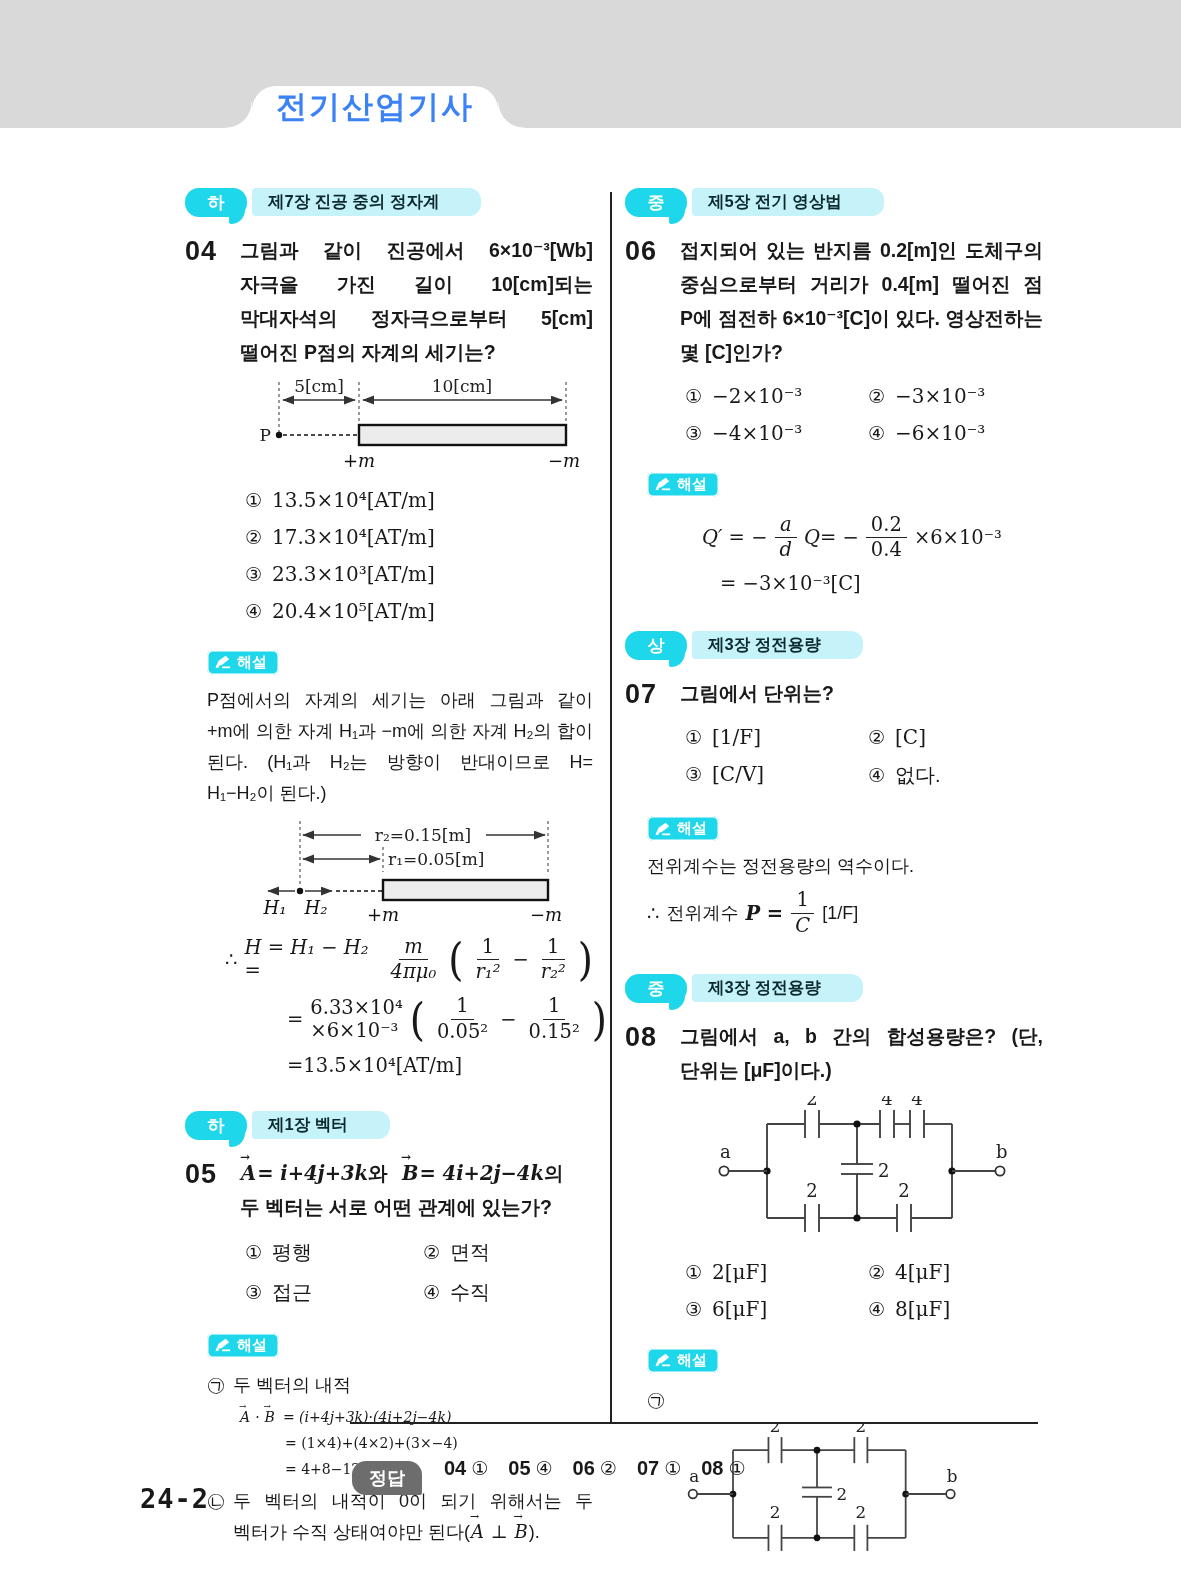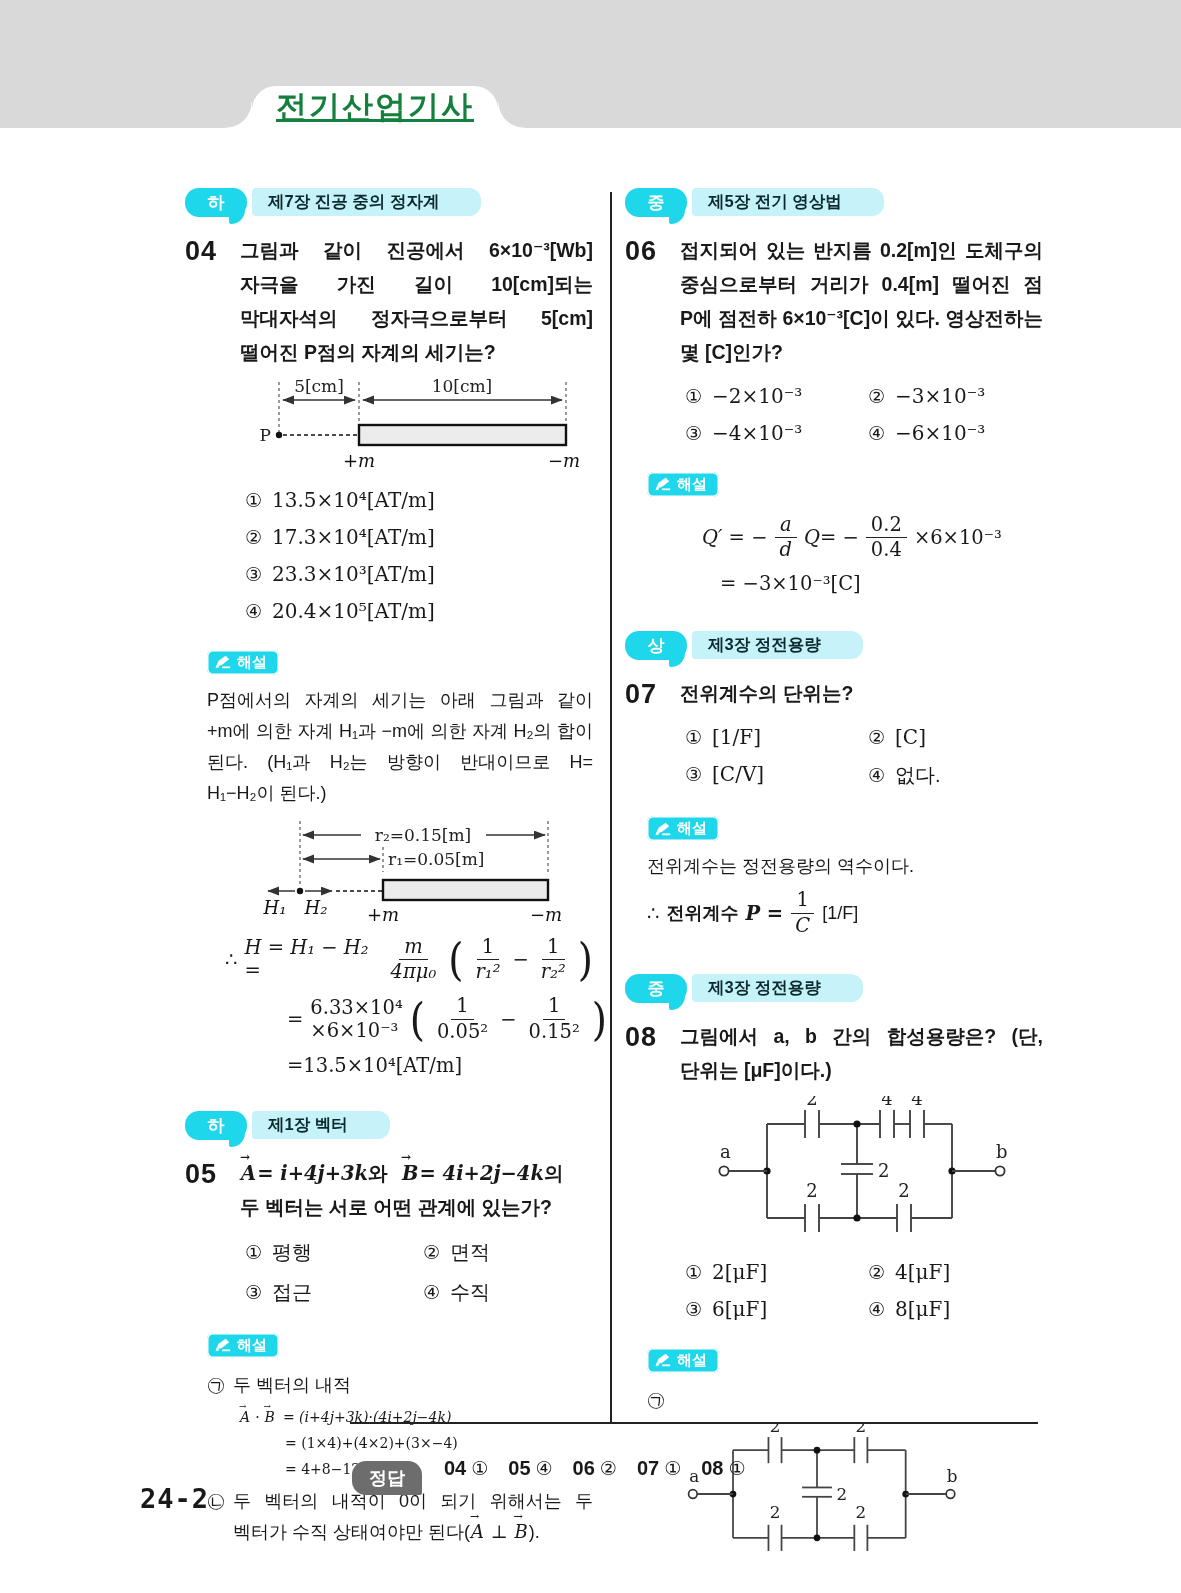--- a/index.html
+++ b/index.html
@@ -13,21 +13,21 @@
   body{background:#fff;font-family:"Liberation Sans","DejaVu Sans",sans-serif;color:var(--ink);}
   .page{position:relative;width:1181px;height:1593px;background:#fff;overflow:hidden;}
 
   
   .header-band{position:absolute;top:0;left:0;width:100%;height:128px;background:var(--header-gray);}
   .header-tab{position:absolute;left:252px;top:86px;width:246px;height:42px;background:#fff;
     border-radius:24px 24px 0 0;display:flex;align-items:center;justify-content:center;}
   .header-tab::before,.header-tab::after{content:"";position:absolute;bottom:0;width:26px;height:26px;}
   .header-tab::before{left:-26px;background:radial-gradient(circle at 0 0,rgba(0,0,0,0) 25px,#fff 26px);}
   .header-tab::after{right:-26px;background:radial-gradient(circle at 100% 0,rgba(0,0,0,0) 25px,#fff 26px);}
-  .header-title{font-size:31px;font-weight:bold;letter-spacing:2px;color:#15803d;text-decoration:underline;}
+  .header-title{font-size:31px;font-weight:bold;letter-spacing:2px;color:#3b82f6;}
 
   
   .col{position:absolute;top:188px;}
   .col-left{left:185px;width:408px;}
   .col-right{left:625px;width:418px;}
   .divider{position:absolute;left:610px;top:192px;width:1.5px;height:1230px;background:#222;}
 
   
   .badge-row{display:flex;align-items:flex-start;margin-bottom:12px;height:34px;}
   .diff-badge{position:relative;background:var(--accent-cyan);color:#fff;font-weight:bold;font-size:17px;
@@ -371,21 +371,21 @@
       </div>
     </div>
 
     <div class="badge-row" style="margin-top:36px;">
       <span class="diff-badge">상</span>
       <span class="chapter-tag">제3장 정전용량</span>
     </div>
     <div class="q-row">
       <div class="q-num">07</div>
       <div class="q-body">
-        <div class="q-text">전위계수의 단위는?</div>
+        <div class="q-text">그림에서 단위는?</div>
         <div class="choices grid2" style="margin-left:5px;">
           <div class="choice">
               <span class="mark">①</span>
               <span class="val serif">[1/F]</span>
             </div>
           <div class="choice">
               <span class="mark">②</span>
               <span class="val serif">[C]</span>
             </div>
           <div class="choice">
@@ -408,21 +408,21 @@
               <path d="M0.5 14.5 L5 13.5 L2 10.5 Z" fill="#fff"></path>
               <rect x="8" y="12.5" width="9" height="2" fill="#fff"></rect>
             </svg>
         </span>
         <span>해설</span>
       </div>
       <div class="exp-text">전위계수는 정전용량의 역수이다.</div>
       <div class="formula">
         <div class="f-row">
           <span>∴</span>
-          <span class="hangul-math" style="font-weight:700;font-size:18px;">전위계수</span>
+          <span class="hangul-math" style="font-weight:400;font-size:18px;">전위계수</span>
           <span class="it" style="font-weight:bold;">P =</span>
           <span class="frac">
               <span class="fn">1</span>
               <span class="fd it">C</span>
             </span>
           <span style="font-family:'Liberation Sans','DejaVu Sans',sans-serif;font-size:18px;">[1/F]</span>
         </div>
       </div>
     </div>
 

